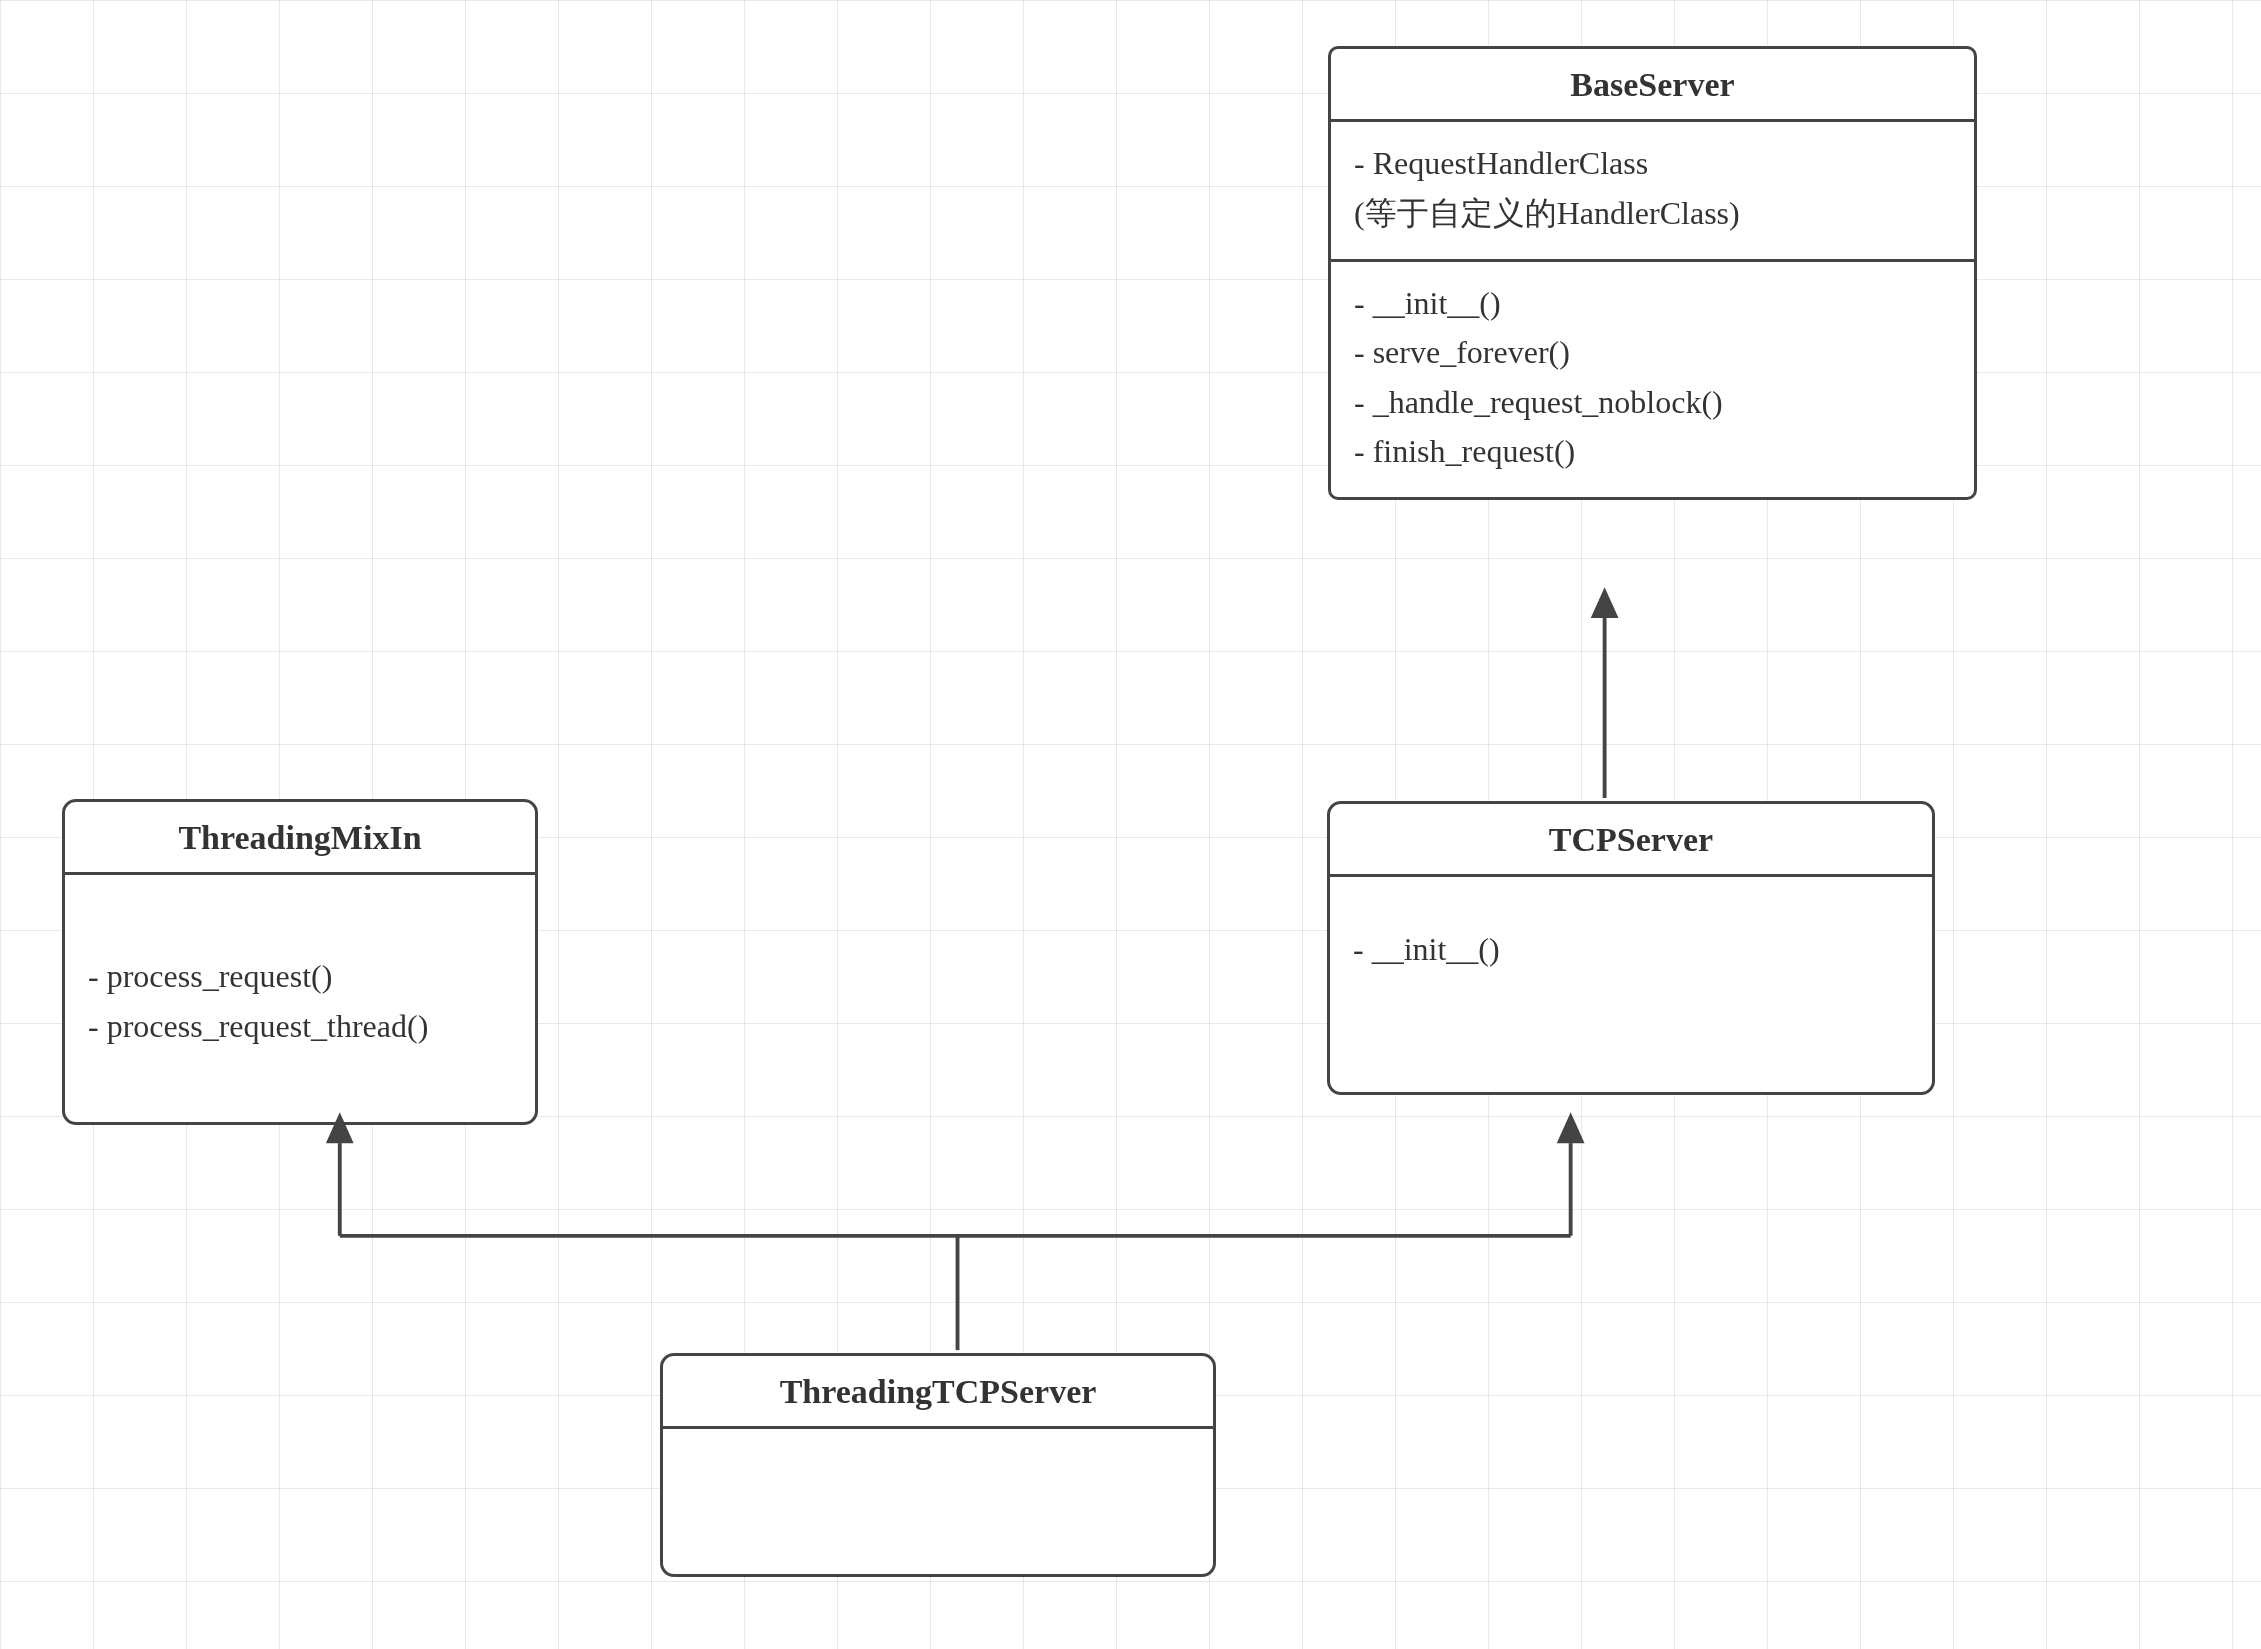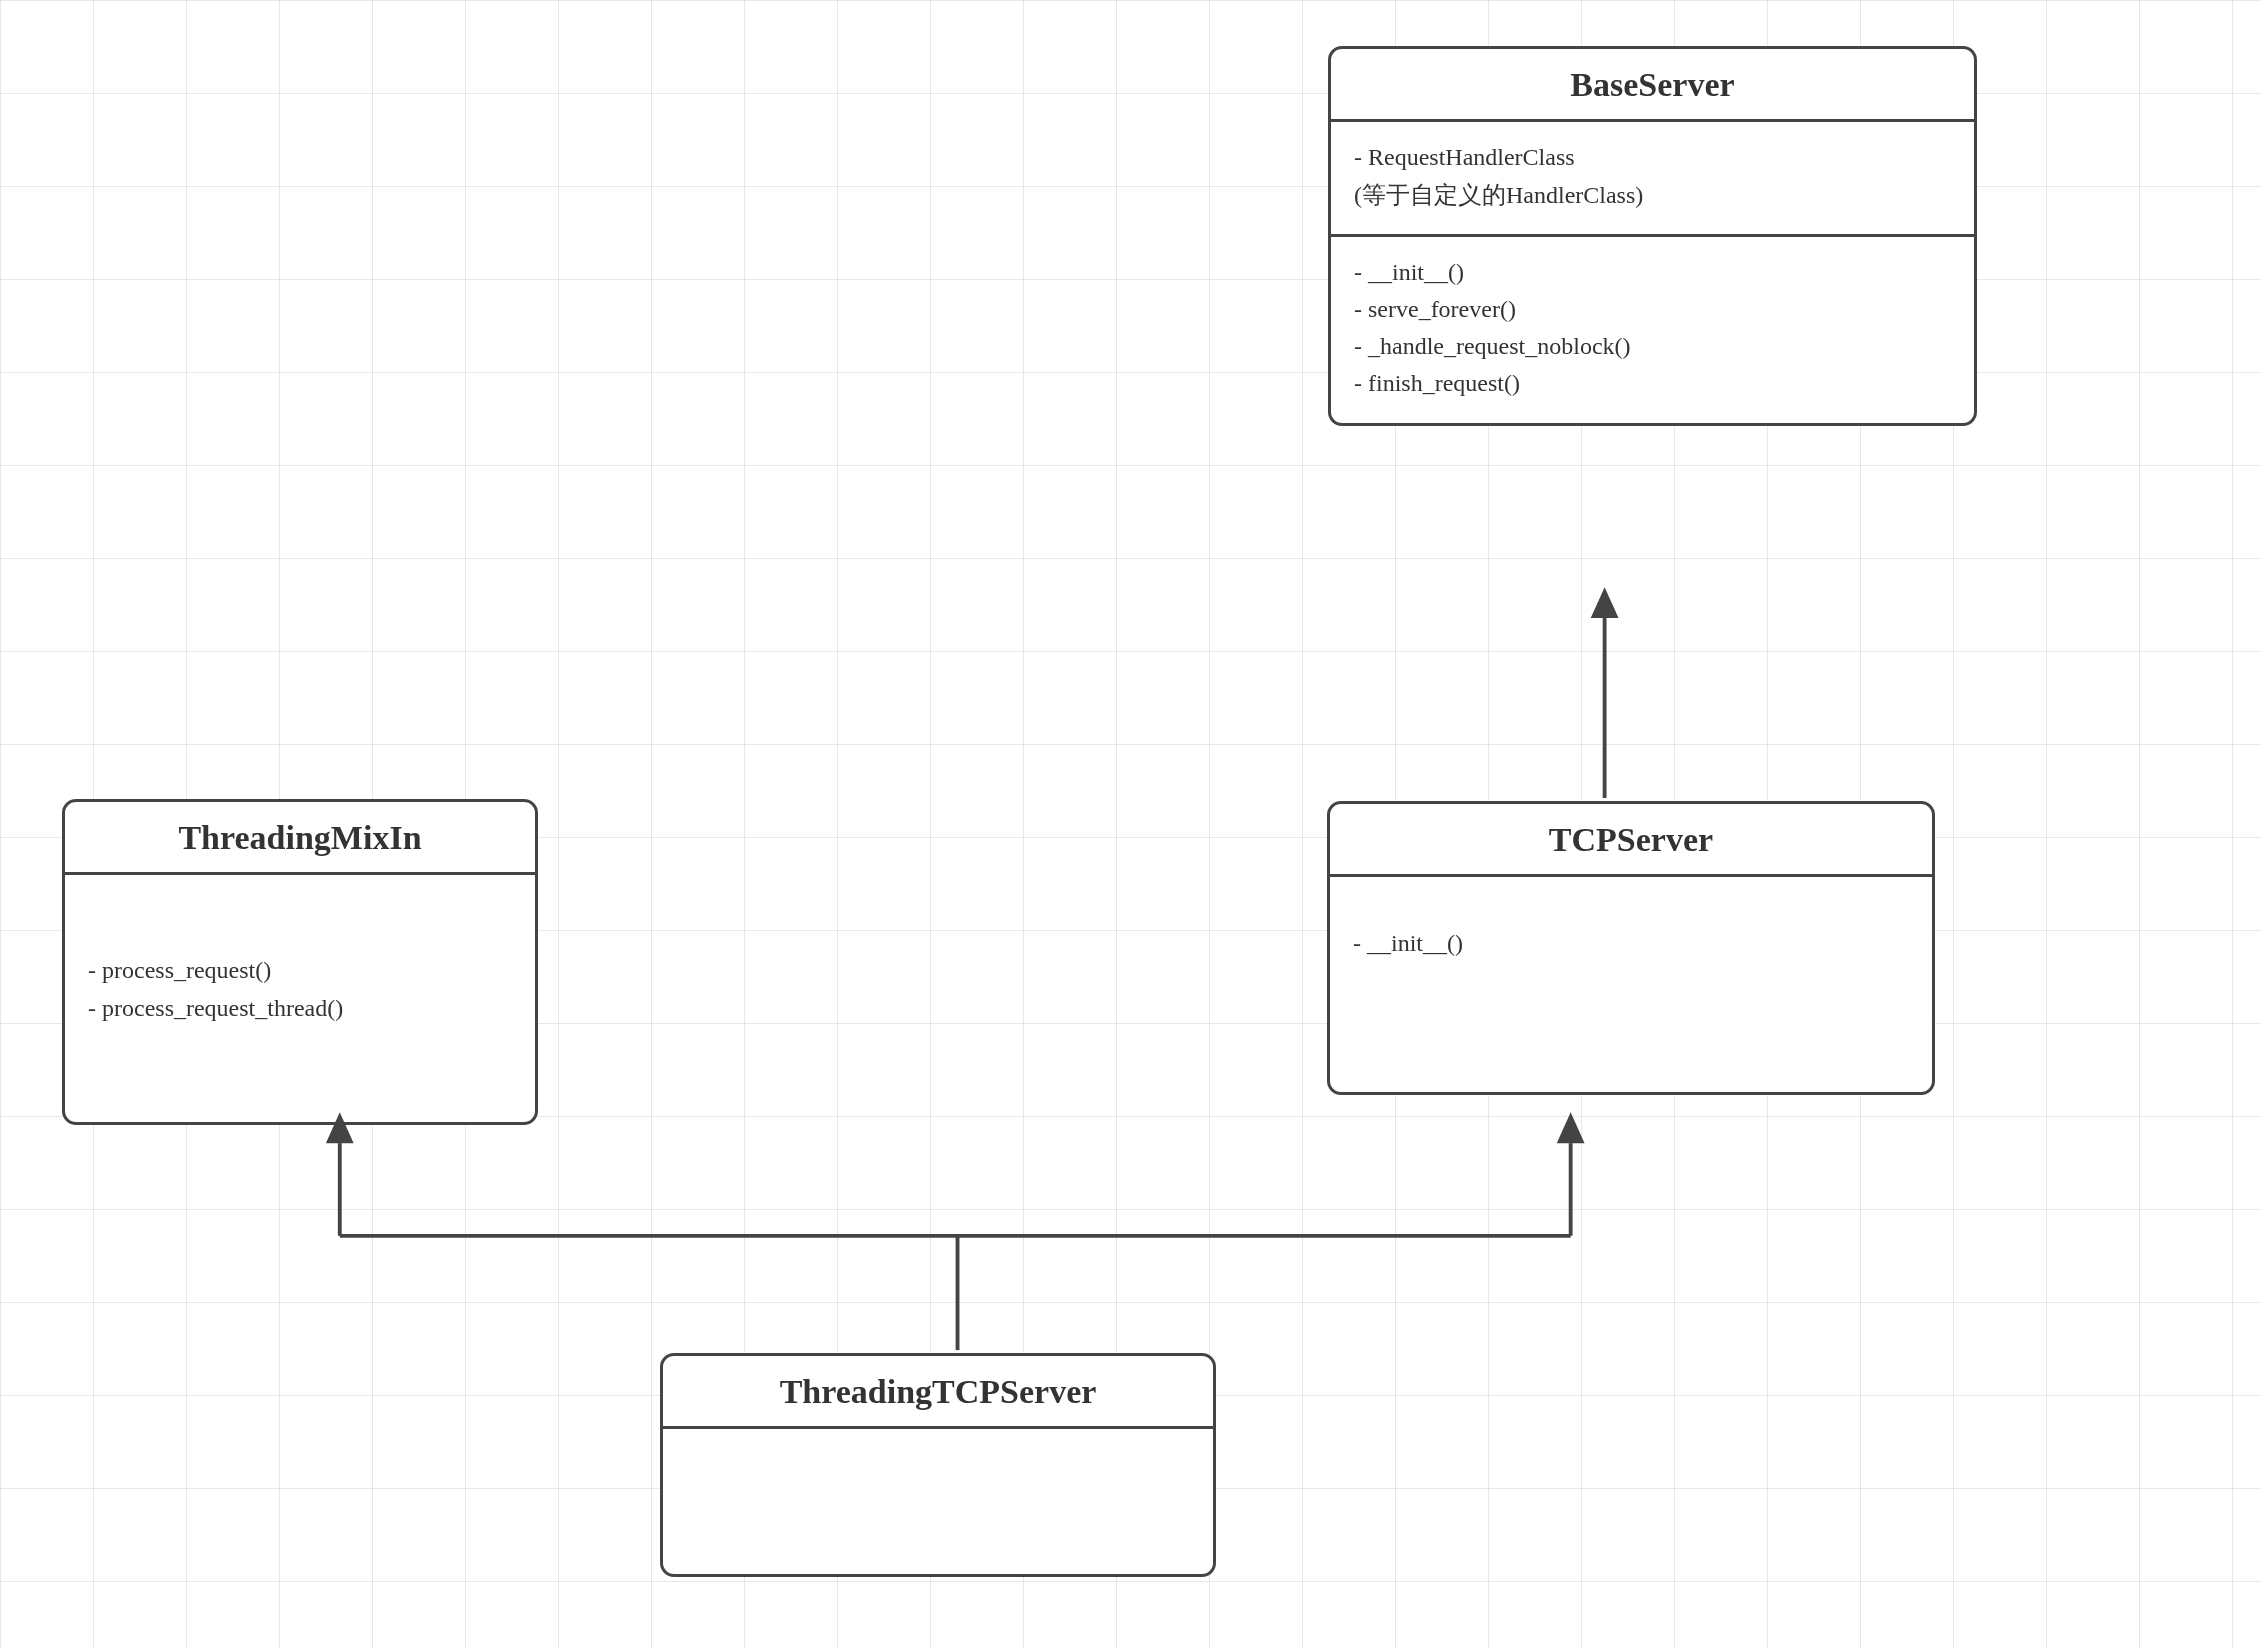--- a/index.html
+++ b/index.html
@@ -30,21 +30,21 @@
   }
   .uml-title {
     border-bottom: 3.1px solid #444;
     text-align: center;
     font-weight: bold;
     font-size: 34px;
     padding: 17px 7.7px 15.4px 7.7px;
   }
   .uml-section {
     padding: 17px 23px 20px 23px;
-    font-size: 24px;
+    font-size: 32px;
     line-height: 1.55;
   }
   .uml-section.empty {
     min-height: 108px;
   }
   .uml-divider {
     border-top: 3.1px solid #444;
   }
   svg.overlay {
     position: absolute;
@@ -52,21 +52,21 @@
     width: 2261px;
     height: 1650px;
     pointer-events: none;
   }
 </style>
 </head>
 <body>
 
 <div class="canvas">
 
-  <div class="uml-class" style="left:1328px; top:46px; width:649px;">
+  <div class="uml-class" style="left:1328px; top:46px; width:649px;border-radius:10px;">
     <div class="uml-title">BaseServer</div>
     <div class="uml-section">
       <div>- RequestHandlerClass</div>
       <div>(等于自定义的HandlerClass)</div>
     </div>
     <div class="uml-section uml-divider">
       <div>- __init__()</div>
       <div>- serve_forever()</div>
       <div>- _handle_request_noblock()</div>
       <div>- finish_request()</div>

